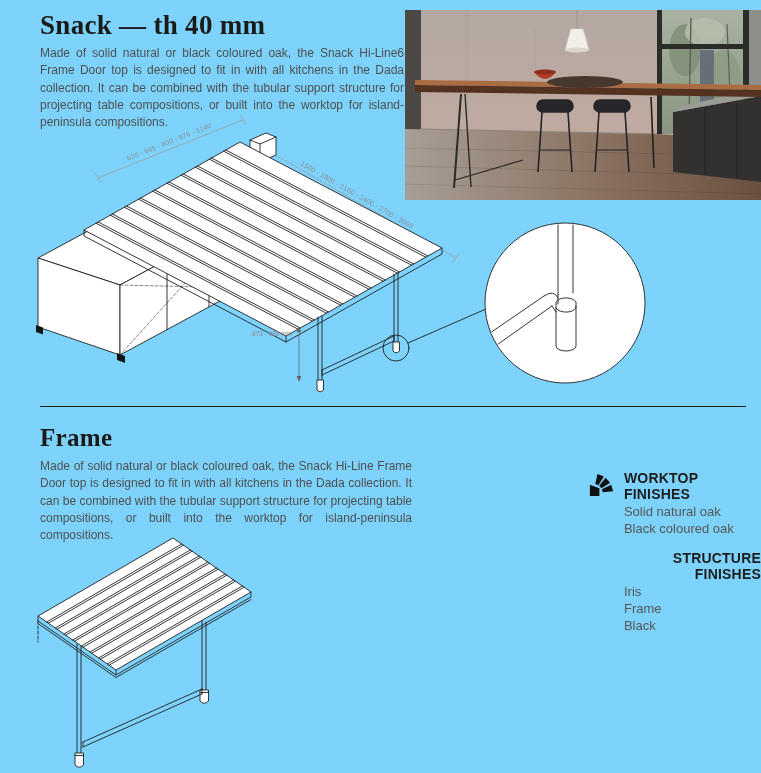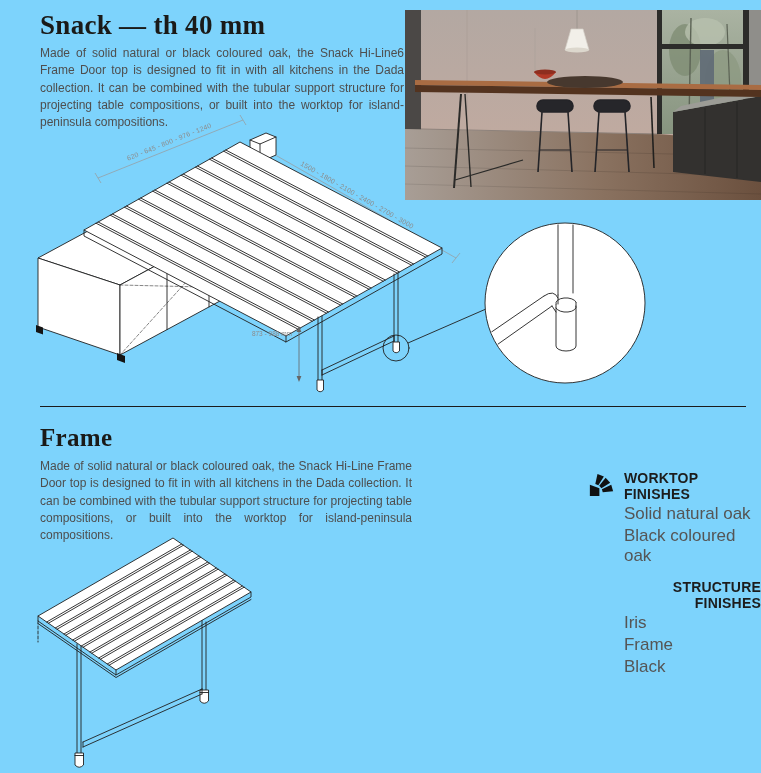--- a/index.html
+++ b/index.html
@@ -14,21 +14,21 @@
   #snackBody{top:45px;}
   #frameBody{top:458px;width:372px;}
   .photo{position:absolute;left:405px;top:10px;width:356px;height:190px;overflow:hidden;background:#b7aca5;}
   .top-draw{position:absolute;left:22px;top:112px;width:700px;height:290px;}
   .bottom-draw{position:absolute;left:30px;top:528px;width:280px;height:245px;}
   .divider{position:absolute;left:40px;top:406px;width:706px;border:none;border-top:1.7px solid #1b1b1b;margin:0;}
   .finishes{position:absolute;left:589px;top:468px;width:172px;display:flex;gap:9px;}
   .fin-col{padding-top:2px;}
   .fin-title{font-size:14px;font-weight:700;color:#1c1c1c;letter-spacing:.2px;margin:0 0 2px 0;}
   .fin-title.structure{margin-top:13px;text-align:right;}
-  .fin-item{font-size:17px;color:#555;line-height:1.18;margin:0 0 2px 0;}
+  .fin-item{font-size:13px;color:#555;line-height:1.18;margin:0 0 2px 0;}
   svg text.dim{font-family:"Liberation Sans",sans-serif;fill:#8c8c8c;}
   .ln{stroke:#1f1f1f;stroke-width:.9;fill:none;stroke-linejoin:round;stroke-linecap:round;}
   .lnf{stroke:#1f1f1f;stroke-width:.9;fill:#fff;stroke-linejoin:round;}
   .thin{stroke-width:.55;}
   .dimln{stroke:#9a9a9a;stroke-width:.7;fill:none;}
 </style>
 </head>
 <body>
 
 <div class="page">

